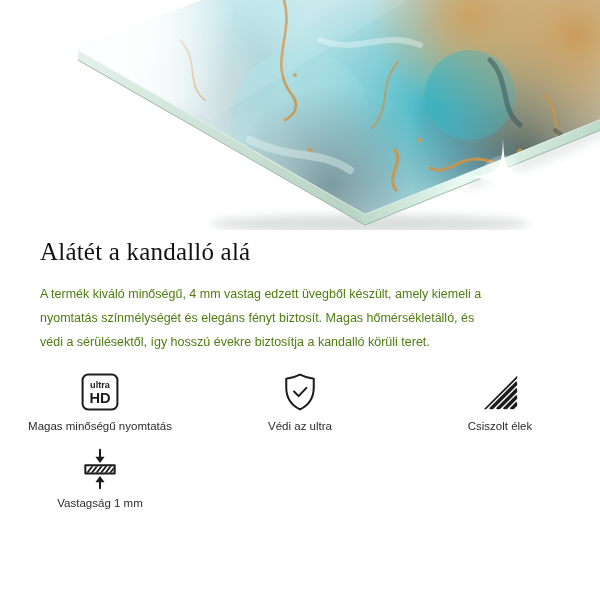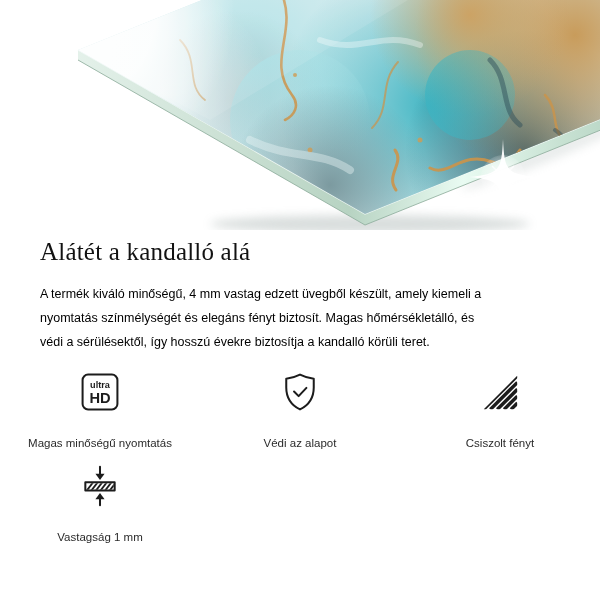--- a/index.html
+++ b/index.html
@@ -25,21 +25,21 @@
     line-height: 36px;
     color: #121212;
     margin: 4px 0 12px 0;
     letter-spacing: 0.2px;
   }
   h1.title span { display: block; }
 
   p.desc {
     font-size: 12.5px;
     line-height: 24px;
-    color: #000000;
+    color: #4d7c0f;
     margin: 0;
     max-width: 522px;
   }
 
   .features {
     margin-top: 16px;
     display: grid;
     grid-template-columns: repeat(3, 200px);
     row-gap: 14px;
     width: 600px;
@@ -48,21 +48,21 @@
   .feature {
     display: flex;
     flex-direction: column;
     align-items: center;
   }
   .icon-box {
     height: 44px;
     display: flex;
     align-items: flex-end;
     justify-content: flex-end;
-    margin-bottom: 22px;
+    margin-bottom: 5px;
   }
   .feature .label {
     font-size: 11.5px;
     line-height: 14px;
     color: #2b2b2b;
     text-align: center;
   }
   .ico { stroke: #1c1c1c; fill: none; stroke-width: 2.2; stroke-linecap: round; stroke-linejoin: round; }
 </style>
 </head>
@@ -198,42 +198,42 @@
         <span class="label">Magas minőségű nyomtatás</span>
       </div>
 
       <div class="feature">
         <div class="icon-box">
           <svg width="44" height="44" viewBox="0 0 48 48">
             <path class="ico" d="M24,5 C29,7.5 34,9 39,9.5 V19 C39,30 33,38.5 24,43 C15,38.5 9,30 9,19 V9.5 C14,9 19,7.5 24,5 Z"></path>
             <path class="ico" d="M17.5,23.5 L22.5,28.5 L31,19.5" stroke-width="2.6"></path>
           </svg>
         </div>
-        <span class="label">Védi az alapot</span>
+        <span class="label">Védi az ultra</span>
       </div>
 
 
       <div class="feature">
         <div class="icon-box">
           <svg width="44" height="44" viewBox="0 0 48 48">
             <defs>
               <clipPath id="triClip">
                   <path d="M6,43 L43,43 L43,6 Z"></path>
                 </clipPath>
             </defs>
             <g clip-path="url(#triClip)" stroke="#1c1c1c" stroke-width="3.8">
               <line x1="6" y1="43" x2="43" y2="6"></line>
               <line x1="13.5" y1="43" x2="43" y2="13.5"></line>
               <line x1="21" y1="43" x2="43" y2="21"></line>
               <line x1="28.5" y1="43" x2="43" y2="28.5"></line>
               <line x1="36" y1="43" x2="43" y2="36"></line>
             </g>
           </svg>
         </div>
-        <span class="label">Csiszolt fényt</span>
+        <span class="label">Csiszolt élek</span>
       </div>
 
       <div class="feature">
         <div class="icon-box">
           <svg width="44" height="44" viewBox="0 0 48 48">
             <defs>
               <clipPath id="barClip">
                   <rect x="9" y="21" width="30" height="7"></rect>
                 </clipPath>
             </defs>

